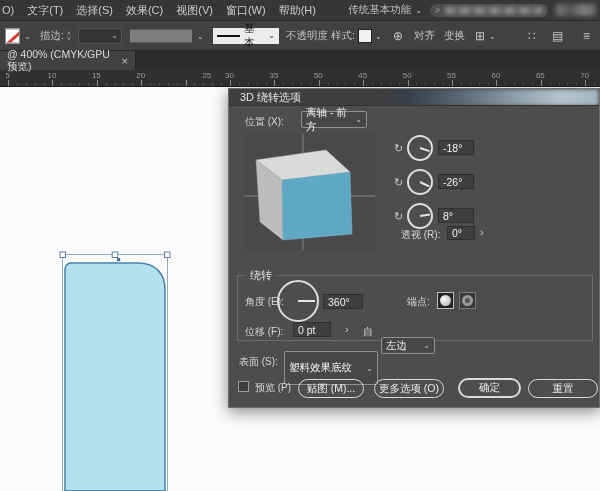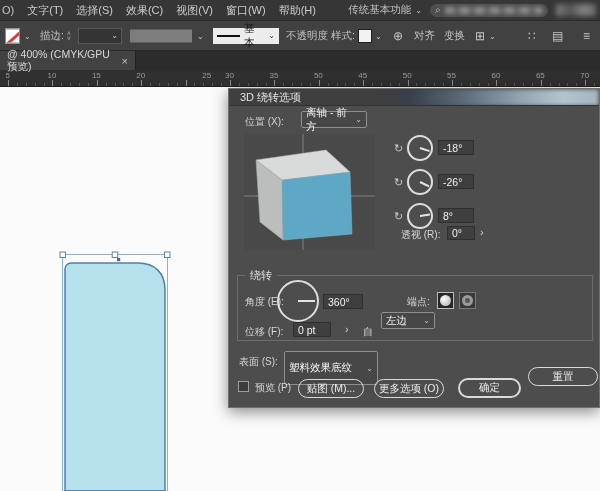--- a/index.html
+++ b/index.html
@@ -357,21 +357,21 @@
   <div class="cap-btn" style="left:230px;top:203px;">
       <div class="cap-disc open"></div>
     </div>
 
   <span class="lbl" style="left:16px;top:236px;">位移 (F):</span>
   <div class="field" style="left:64px;top:233px;width:38px;height:15px;">
       <span>0 pt</span>
     </div>
   <span class="arrow" style="left:116px;top:234px;">›</span>
   <span class="lbl" style="left:134px;top:236px;">自</span>
-  <div class="dd" style="left:152px;top:223px;width:54px;height:17px;">
+  <div class="dd" style="left:152px;top:248px;width:54px;height:17px;">
     <span>左边</span>
     <span class="cv">⌄</span>
   </div>
 
   <span class="lbl" style="left:10px;top:266px;">表面 (S):</span>
   <div class="dd" style="left:55px;top:262px;width:94px;height:34px;">
     <span>塑料效果底纹</span>
     <span class="cv">⌄</span>
   </div>
 
@@ -379,16 +379,16 @@
   <span class="lbl" style="left:26px;top:292px;">预览 (P)</span>
   <div class="pill" style="left:69px;top:290px;width:66px;">
       <span>贴图 (M)...</span>
     </div>
   <div class="pill" style="left:145px;top:290px;width:70px;">
       <span>更多选项 (O)</span>
     </div>
   <div class="pill primary" style="left:229px;top:289px;width:63px;">
       <span>确定</span>
     </div>
-  <div class="pill" style="left:299px;top:278px;width:70px;">
+  <div class="pill" style="left:299px;top:290px;width:70px;">
       <span>重置</span>
     </div>
 </div>
 
 </body></html>

